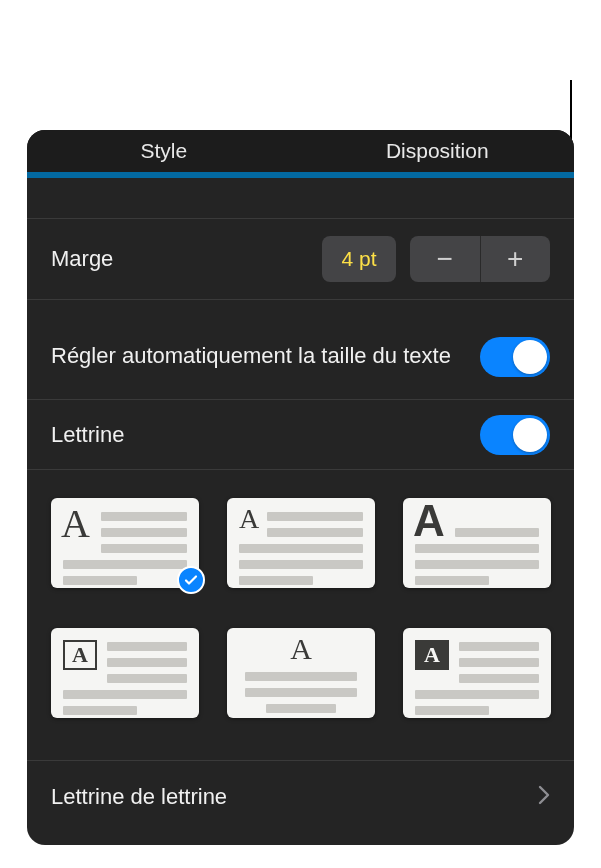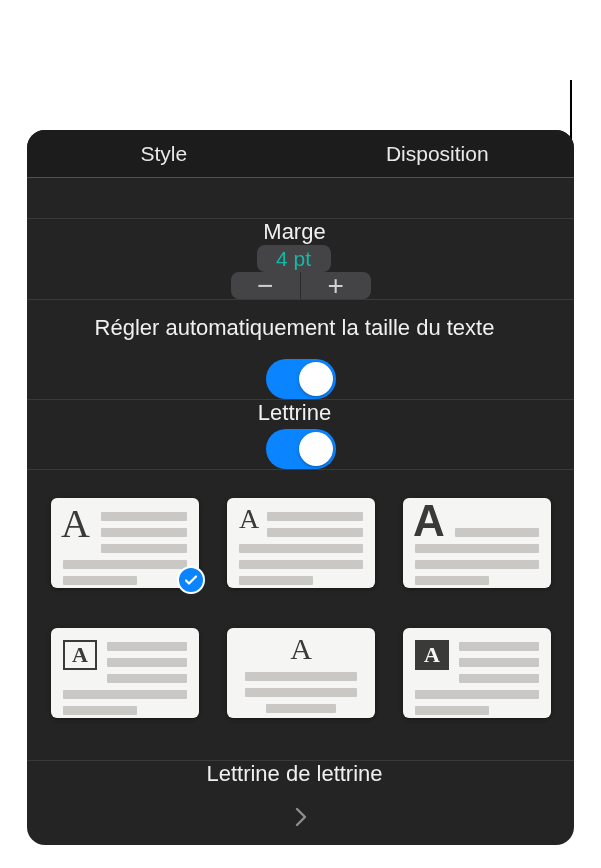--- a/index.html
+++ b/index.html
@@ -40,21 +40,21 @@
       background: #242424;
       border-radius: 18px;
       overflow: hidden;
       color: #fff;
     }
     .tabs {
       display: flex;
       background: #1c1c1c;
       height: 48px;
       align-items: stretch;
-      border-bottom: 1px solid #0369a1;
+      border-bottom: 6px solid #0369a1;
     }
     .tab {
       flex: 1;
       display: flex;
       align-items: center;
       justify-content: center;
       font-size: 21px;
       color: #e8e8e8;
       cursor: pointer;
     }
@@ -64,21 +64,20 @@
       margin: 4px 4px 0 4px;
       height: 44px;
     }
     .row {
       display: flex;
       align-items: center;
       padding: 0 24px;
       border-bottom: 1px solid #3a3a3a;
       font-size: 22px;
       color: #f0f0f0;
-      flex-direction: column;
     }
     .row-marge {
       height: 82px;
       margin-top: 40px;
       border-top: 1px solid #3a3a3a;
     }
     .row-autoresize {
       min-height: 100px;
       padding-top: 14px;
       padding-bottom: 0;
@@ -95,21 +94,21 @@
     }
     .value-field {
       width: 74px;
       height: 46px;
       background: #444446;
       border-radius: 8px;
       display: flex;
       align-items: center;
       justify-content: center;
       font-size: 21px;
-      color: #14b8a6;
+      color: #fde047;
       margin-right: 14px;
     }
     .stepper {
       display: flex;
       width: 140px;
       height: 46px;
       background: #444446;
       border-radius: 8px;
       overflow: hidden;
     }

